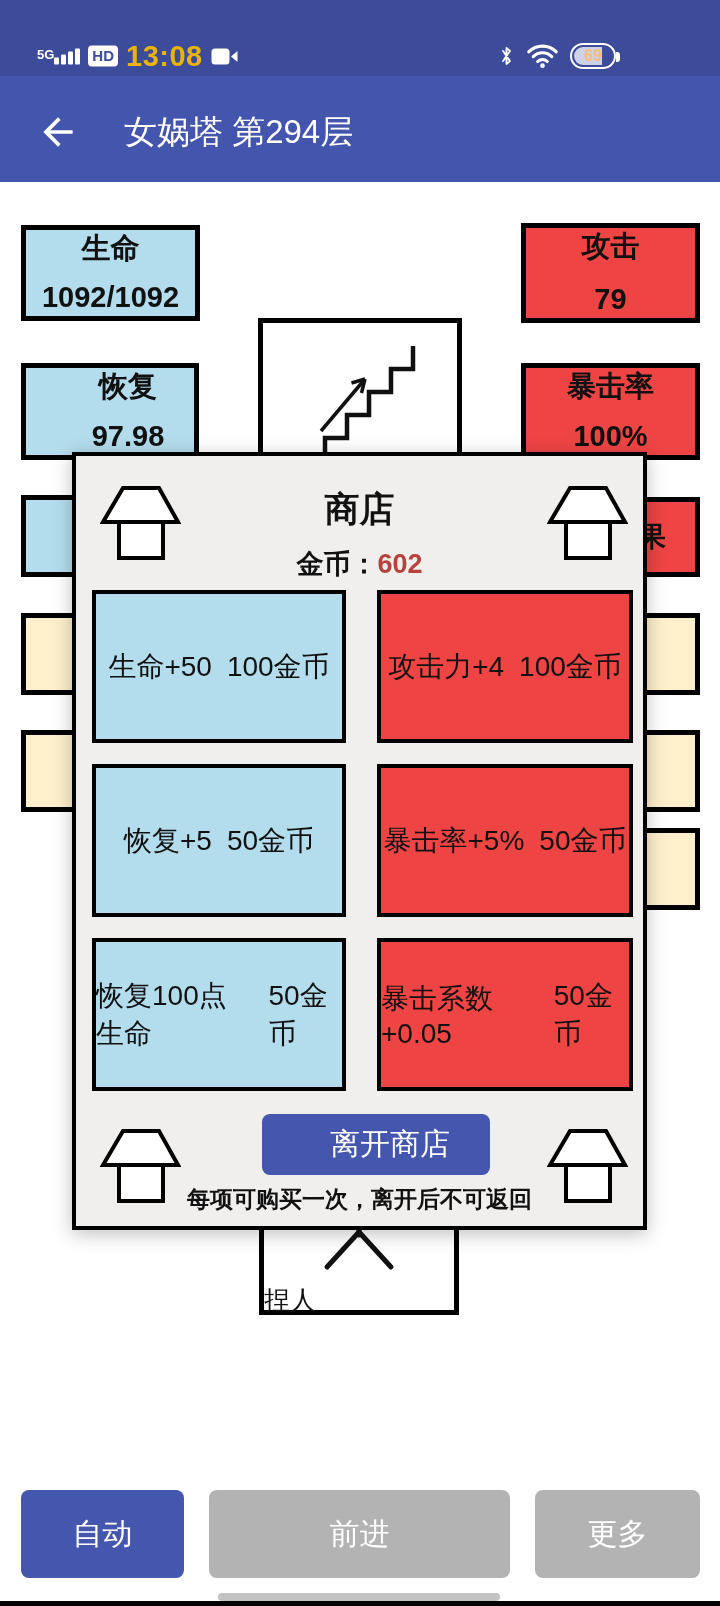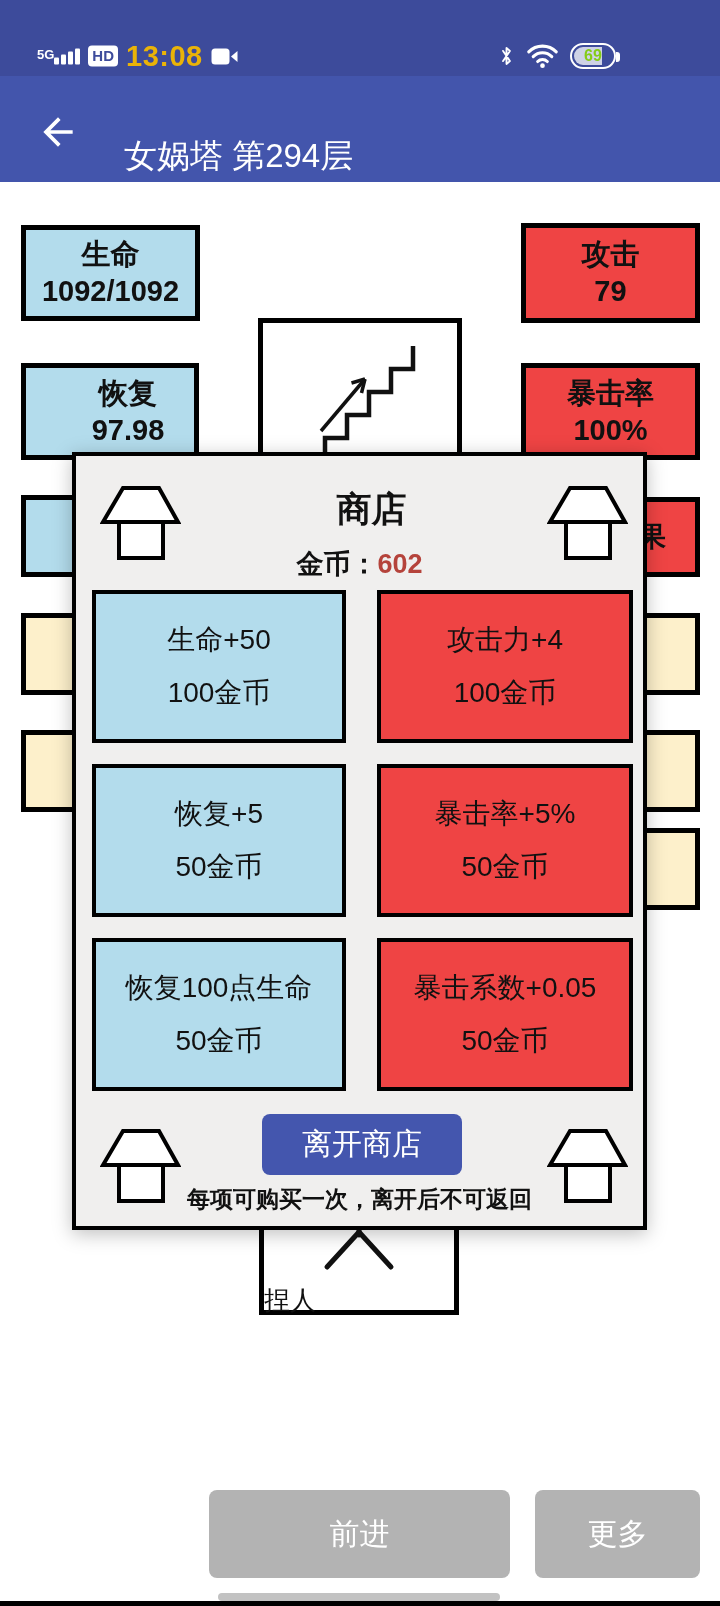--- a/index.html
+++ b/index.html
@@ -18,50 +18,50 @@
   .sig-5g{color:#fff;font-size:13px;font-weight:700;margin-left:1px;}
   .sig-bars{display:flex;align-items:flex-end;gap:2px;margin-top:1px;}
   .sig-bars i{display:block;width:5px;background:#fff;border-radius:1px;}
   .hd-badge{background:#fff;color:#3d4b9b;font-size:15px;font-weight:700;
     border-radius:4px;padding:2px 4px;line-height:1.1;text-align:center;}
   .sb-time{color:#eab308;font-size:29px;font-weight:700;letter-spacing:0.5px;}
   .battery{position:relative;width:46px;height:26px;border:2px solid #fff;border-radius:13px;box-sizing:border-box;}
   .battery .fill{position:absolute;left:2px;top:2px;bottom:2px;width:66%;
     background:rgba(255,255,255,0.75);border-radius:9px 0 0 9px;}
   .battery .pct{position:absolute;inset:0;display:flex;align-items:center;justify-content:center;
-    font-size:16px;font-weight:700;color:#84cc16;}
+    font-size:16px;font-weight:700;color:#fdba74;}
   .battery .nub{position:absolute;right:-6px;top:7px;width:4px;height:10px;background:#fff;border-radius:0 3px 3px 0;}
   
   .app-bar{left:0;top:76px;width:720px;height:106px;background:#4355ac;}
   .back-btn{left:36px;top:110px;width:44px;height:44px;cursor:pointer;}
-  .app-title{left:124px;top:112px;color:#fff;font-size:33px;font-weight:500;line-height:40px;margin-top:24px;}
+  .app-title{left:124px;top:112px;color:#fff;font-size:33px;font-weight:500;line-height:40px;}
   
   .box{border:5px solid #000;box-sizing:border-box;display:flex;flex-direction:column;
-    align-items:center;justify-content:center;text-align:center;}
+    align-items:center;justify-content:space-between;text-align:center;}
   .c-blue{background:#b3dcec;}
   .c-pink{background:#ef4444;}
   .c-yellow{background:#fdf0cb;}
   .c-white{background:#fff;}
   .stat-text{font-size:29px;font-weight:700;line-height:37px;color:#111;}
   .fruit-char{position:absolute;left:112px;top:50%;transform:translateY(-50%);
     font-size:28px;font-weight:700;color:#111;}
   
   .dialog{left:72px;top:452px;width:575px;height:778px;background:#f0efee;
     border:4px solid #000;box-sizing:border-box;z-index:10;
     box-shadow:0 4px 18px rgba(0,0,0,0.25);}
-  .dlg-title{left:0;top:30px;width:100%;text-align:center;font-size:35px;font-weight:700;color:#111;margin-left:12px;}
+  .dlg-title{left:0;top:30px;width:100%;text-align:center;font-size:35px;font-weight:700;color:#111;}
   .dlg-gold{left:0;top:90px;width:100%;text-align:center;font-size:27px;font-weight:700;color:#111;}
   .dlg-gold .gold-val{color:#b5433b;}
   .house{width:81px;height:80px;}
   .shop-grid{left:16px;top:134px;width:543px;display:grid;
     grid-template-columns:254px 256px;column-gap:31px;grid-auto-rows:153px;row-gap:21px;}
-  .shop-item{border:4px solid #000;box-sizing:border-box;display:flex;flex-direction:column;
+  .shop-item{border:4px solid #000;box-sizing:border-box;display:flex;flex-direction:row;
     align-items:center;justify-content:center;gap:15px;font-size:28px;font-weight:500;color:#111;cursor:pointer;}
   .leave-btn{left:186px;top:658px;width:200px;height:61px;background:#4456ae;border-radius:8px;
-    color:#fff;font-size:30px;font-weight:500;display:flex;align-items:center;justify-content:center;cursor:pointer;}
+    color:#fff;font-size:30px;font-weight:500;display:flex;align-items:center;justify-content:center;cursor:pointer;padding-left:28px;}
   .dlg-note{left:0;top:728px;width:100%;text-align:center;font-size:23px;font-weight:700;color:#111;}
   
   .player-room{left:259px;top:1150px;width:200px;height:165px;background:#fff;border:5px solid #000;box-sizing:border-box;}
   .player-label{position:absolute;left:0;top:128px;width:100%;text-align:left;font-size:26px;color:#111;}
   
   .reward-text{left:0;top:1434px;width:720px;text-align:center;font-size:27px;color:#111;}
   .foot-btn{height:88px;border-radius:8px;display:flex;align-items:center;justify-content:center;
     color:#fff;font-size:30px;cursor:pointer;}
   .fb-primary{background:#4456ae;}
   .fb-gray{background:#b3b3b3;}
@@ -226,19 +226,20 @@
         <span>暴击系数+0.05</span>
         <span>50金币</span>
       </div>
     </div>
 
     <div class="abs leave-btn">离开商店</div>
     <div class="abs dlg-note">每项可购买一次，离开后不可返回</div>
   </div>
 
 
+  <div class="abs foot-btn fb-primary" style="left:21px;top:1490px;width:163px;">自动</div>
   <div class="abs foot-btn fb-gray" style="left:209px;top:1490px;width:301px;">前进</div>
   <div class="abs foot-btn fb-gray" style="left:535px;top:1490px;width:165px;">更多</div>
 
   <div class="abs scroll-indicator"></div>
   <div class="abs bottom-line"></div>
 
 </div>
 
 </body></html>

